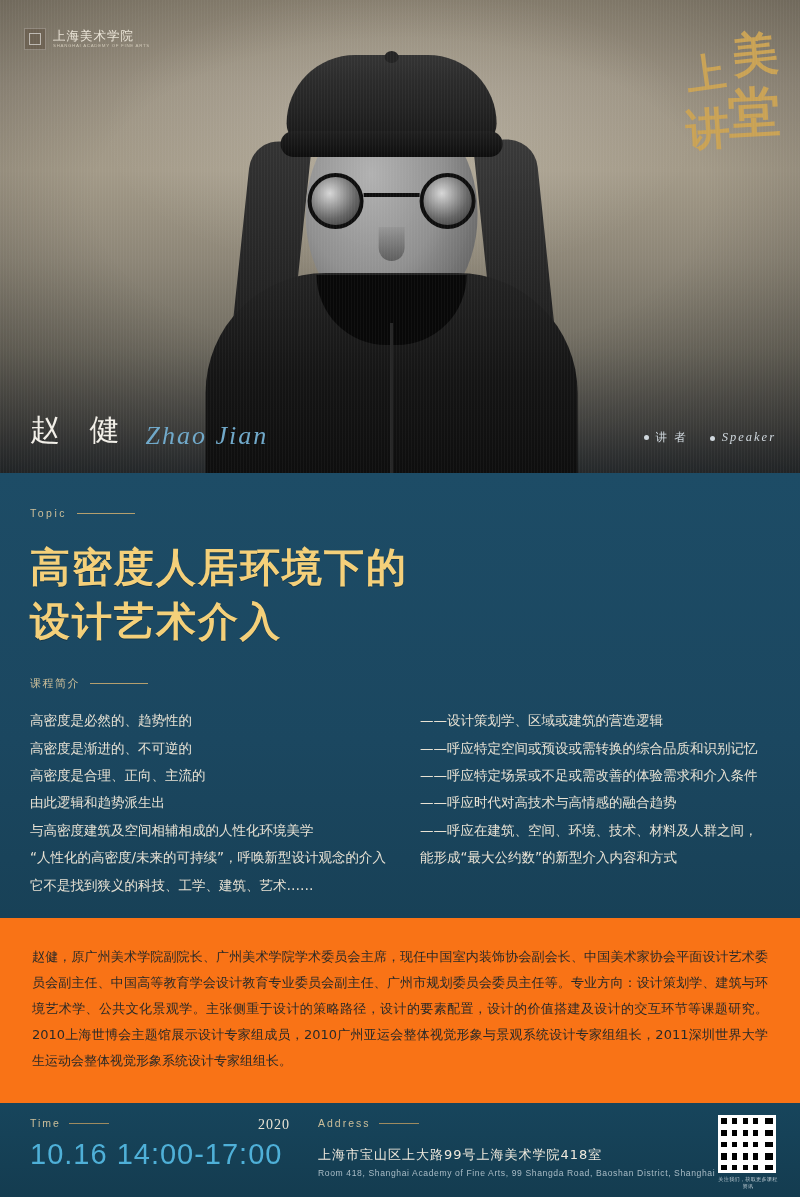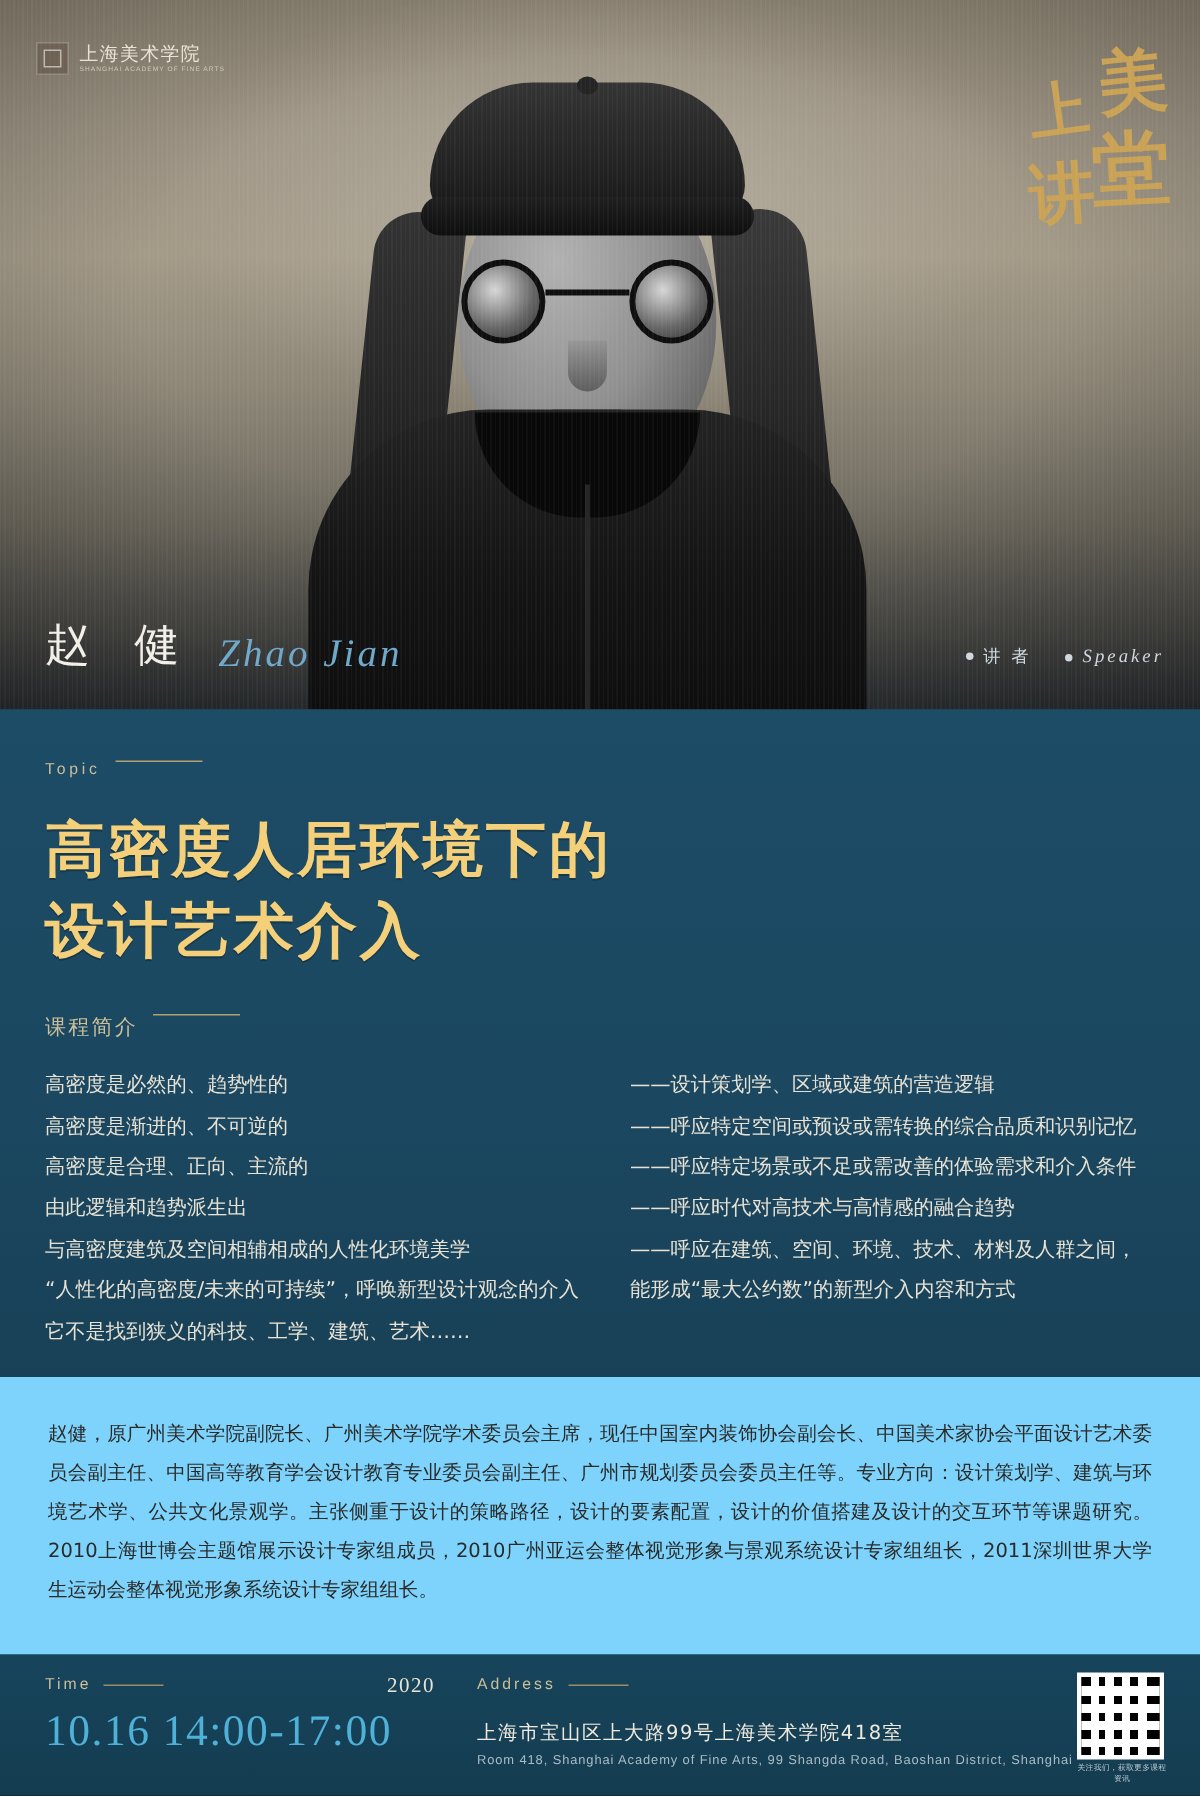--- a/index.html
+++ b/index.html
@@ -97,51 +97,51 @@
   .spk-row{position:absolute;right:24px;bottom:28px;display:flex;align-items:center;gap:22px;
     color:#cfd7dd;font-size:11.5px;letter-spacing:2px;}
   .spk-row .dot{width:5px;height:5px;border-radius:50%;background:#cfd7dd;display:inline-block;
     margin-right:7px;vertical-align:middle;}
   .spk-en{font-style:italic;font-family:"Liberation Serif",serif;font-size:12.5px;}
 
   
   .body-blue{position:relative;width:800px;height:445px;
     background:linear-gradient(180deg,#1d4c66 0%,#1b4760 60%,#184157 100%);
     padding:34px 30px 0 30px;}
-  .kicker{display:flex;gap:10px;color:#cdbf9a;font-size:10.5px;
+  .kicker{display:flex;align-items:center;gap:10px;color:#cdbf9a;font-size:10.5px;
     letter-spacing:2.5px;}
   .kicker .rule{height:1px;width:58px;background:#b49f6e;display:inline-block;}
-  .kicker.cn{font-family:"DejaVu Sans",sans-serif;letter-spacing:1.5px;font-size:14px;}
+  .kicker.cn{font-family:"DejaVu Sans",sans-serif;letter-spacing:1.5px;font-size:11px;}
   .topic{margin-top:22px;color:#f4d07a;font-size:40px;line-height:1.34;letter-spacing:2px;
     font-family:"DejaVu Sans",sans-serif;font-weight:700;
     text-shadow:0 1px 0 rgba(0,0,0,.25);}
   .intro-head{margin-top:28px;}
   .cols{display:flex;gap:34px;margin-top:16px;}
   .col{flex:1;color:#e8e2d4;font-size:13.5px;line-height:2.03;
     font-family:"DejaVu Sans",sans-serif;}
   .col p{margin:0;white-space:nowrap;}
   .col.wrap p{white-space:normal;}
 
   
-  .bio{position:relative;width:800px;height:185px;background:#7dd3fc;
+  .bio{position:relative;width:800px;height:185px;background:#f97316;
     padding:26px 32px 0 32px;}
   .bio p{margin:0;color:#2a2a28;font-size:13px;line-height:2.0;text-align:justify;
     font-family:"DejaVu Sans",sans-serif;}
 
   
   .footer{position:relative;width:800px;height:94px;
     background:linear-gradient(180deg,#17455c 0%,#143c50 100%);padding:14px 24px 0 30px;}
   .f-grid{display:flex;align-items:flex-start;}
   .f-time{width:270px;}
   .f-lab{color:#cdbf9a;font-size:10.5px;letter-spacing:2px;display:flex;align-items:center;gap:8px;}
   .f-lab .rule{height:1px;width:40px;background:#9e8b60;display:inline-block;}
   .f-year{position:absolute;left:258px;top:14px;color:#e9e3d4;font-size:14px;letter-spacing:1px;
     font-family:"Liberation Serif",serif;}
   .f-big{margin-top:9px;color:#4fb0d8;font-size:29px;letter-spacing:1px;
-    font-family:Liberation Serif, serif;}
+    font-family:Liberation Sans, sans-serif;}
   .f-addr{flex:1;padding-left:18px;}
   .f-addr-cn{margin-top:17px;color:#f0eade;font-size:13px;letter-spacing:1px;
     font-family:"DejaVu Sans",sans-serif;}
   .f-addr-en{margin-top:4px;color:#a9bcc6;font-size:8.6px;letter-spacing:.6px;}
   .qr-wrap{position:absolute;right:22px;top:12px;width:60px;text-align:center;}
   .qr{width:58px;height:58px;background:#fff;padding:3px;}
   .qr-i{width:100%;height:100%;
     background-image:
       linear-gradient(90deg,#000 0 12%,#fff 12% 22%,#000 22% 30%,#fff 30% 42%,#000 42% 52%,#fff 52% 62%,#000 62% 72%,#fff 72% 84%,#000 84% 100%),
       linear-gradient(0deg,#000 0 10%,#fff 10% 20%,#000 20% 32%,#fff 32% 44%,#000 44% 54%,#fff 54% 66%,#000 66% 76%,#fff 76% 88%,#000 88% 100%);

